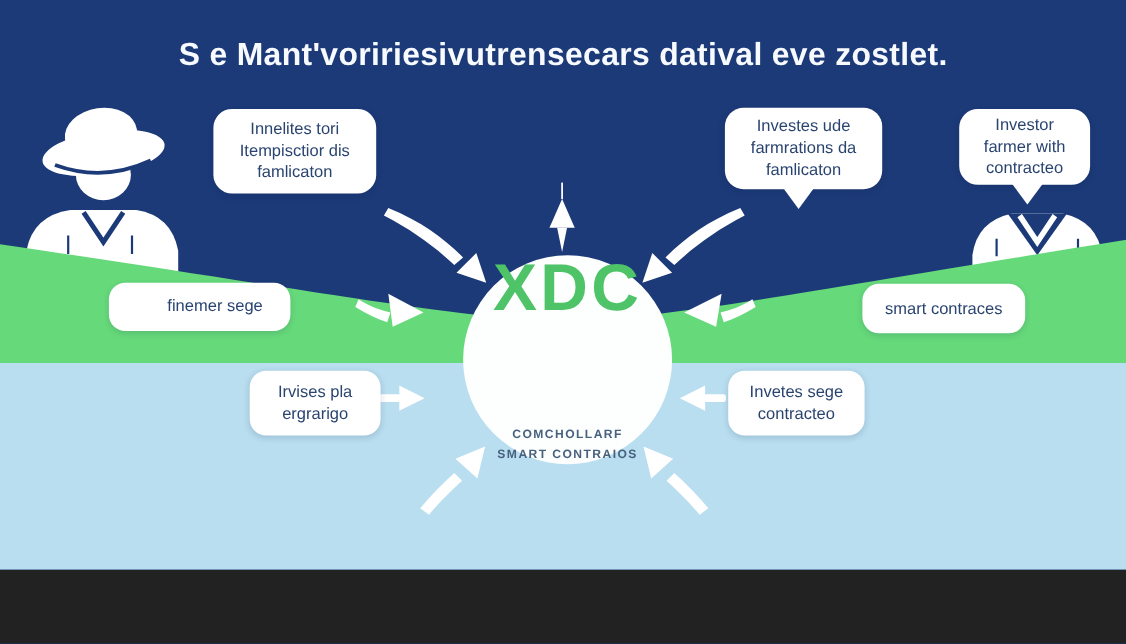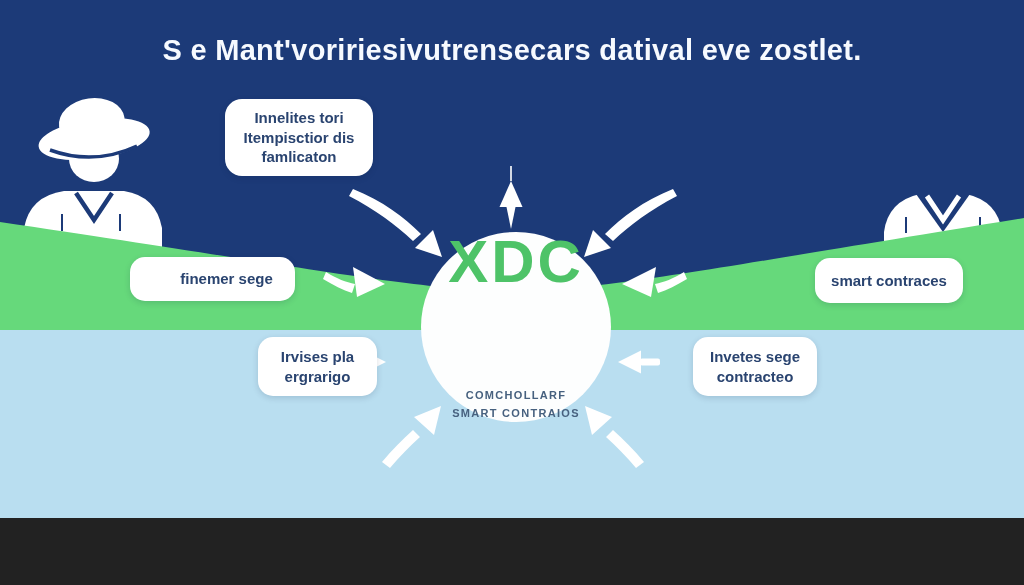--- a/index.html
+++ b/index.html
@@ -12,22 +12,22 @@
 
   .title {
     position:absolute; left:0; top:34px; width:1024px;
     text-align:center; color:#f7faff; font-size:29px; font-weight:bold;
     letter-spacing:0.3px;
   }
 
   .bubble {
     position:absolute; background:#ffffff; color:#2a4470;
     display:flex; flex-direction:column; align-items:center; justify-content:center;
-    text-align:center; font-size:15px; font-weight:700; line-height:1.32;
-    border-radius:17px; box-shadow:0 2px 6px rgba(10,30,60,0.15);margin-left:31px;
+    text-align:center; font-size:15px; font-weight:400; line-height:1.32;
+    border-radius:17px; box-shadow:0 2px 6px rgba(10,30,60,0.15);
   }
   .bubble .tail {
     position:absolute; top:100%; width:0; height:0; margin-top:-1px;
     border-left:14px solid transparent; border-right:14px solid transparent;
     border-top:19px solid #ffffff;
   }
   .b-top-left     { left:194px; top:99px;  width:148px; height:77px; }
   .b-top-middle   { left:659px; top:98px;  width:143px; height:74px; }
   .b-top-middle .tail { left:53px; }
   .b-top-right    { left:872px; top:99px;  width:119px; height:69px; }
@@ -124,21 +124,33 @@
   </svg>
 
   <div class="title">S e Mant'voririesivutrensecars datival eve zostlet.</div>
 
   <div class="bubble b-top-left">
     <div>Innelites tori</div>
     <div>Itempisctior dis</div>
     <div>famlicaton</div>
   </div>
 
+  <div class="bubble b-top-middle">
+    <div>Investes ude</div>
+    <div>farmrations da</div>
+    <div>famlicaton</div>
+    <div class="tail"></div>
+  </div>
 
+  <div class="bubble b-top-right">
+    <div>Investor</div>
+    <div>farmer with</div>
+    <div>contracteo</div>
+    <div class="tail"></div>
+  </div>
 
   <div class="bubble b-green-left">
     <div>finemer sege</div>
   </div>
 
   <div class="bubble b-green-right">
     <div>smart contraces</div>
   </div>
 
   <div class="bubble b-bottom-left">

